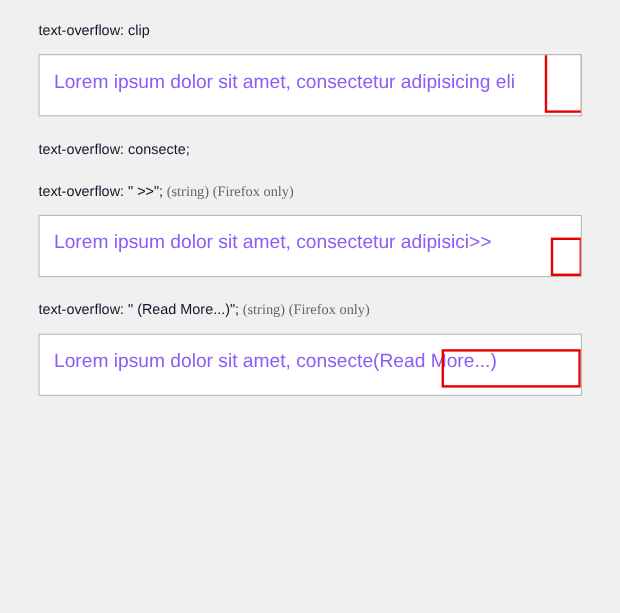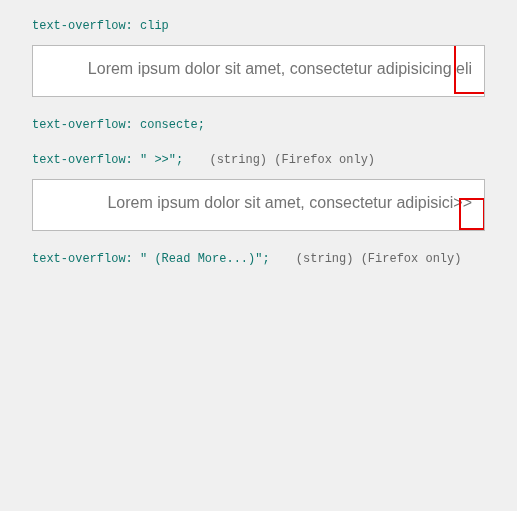--- a/index.html
+++ b/index.html
@@ -13,41 +13,39 @@
   .section {
     margin-bottom: 20px;
   }
   .label {
     font-size: 12px;
     color: #888;
     margin-bottom: 12px;
     font-family: Georgia, serif;
   }
   .label .code {
-    font-family: Liberation Mono, monospace;
-    color: #0f766e;
+    font-family: Liberation Sans, sans-serif;
+    color: #0f172a;
     font-size: 12px;
   }
   .label .note {
-    font-family: Liberation Mono, monospace;
+    font-family: Liberation Serif, serif;
     color: #666;
-    margin-left: 19px;
   }
   .demo-box {
     position: relative;
     background: #fff;
     border: 1px solid #bbb;
     padding: 14px 12px;
     height: 52px;
     overflow: hidden;
     white-space: nowrap;
-    color: #737373;
+    color: #8b5cf6;
     font-size: 16px;
     font-family: 'Segoe UI', 'Helvetica Neue', Arial, sans-serif;
-    text-align: right;
   }
   .demo-text {
     display: inline;
   }
   .highlight {
     position: absolute;
     border: 2px solid #e60000;
     pointer-events: none;
   }
   
@@ -82,13 +80,17 @@
   <div class="demo-box">
     <span class="demo-text">Lorem ipsum dolor sit amet, consectetur adipisici&gt;&gt;</span>
     <div class="highlight h3"></div>
   </div>
 </div>
 
 <div class="section">
   <div class="label">
     <span class="code">text-overflow: " (Read More...)";</span><span class="note"> (string) (Firefox only)</span>
   </div>
+  <div class="demo-box">
+    <span class="demo-text">Lorem ipsum dolor sit amet, consecte(Read More...)</span>
+    <div class="highlight h4"></div>
+  </div>
 </div>
 
 </body></html>

